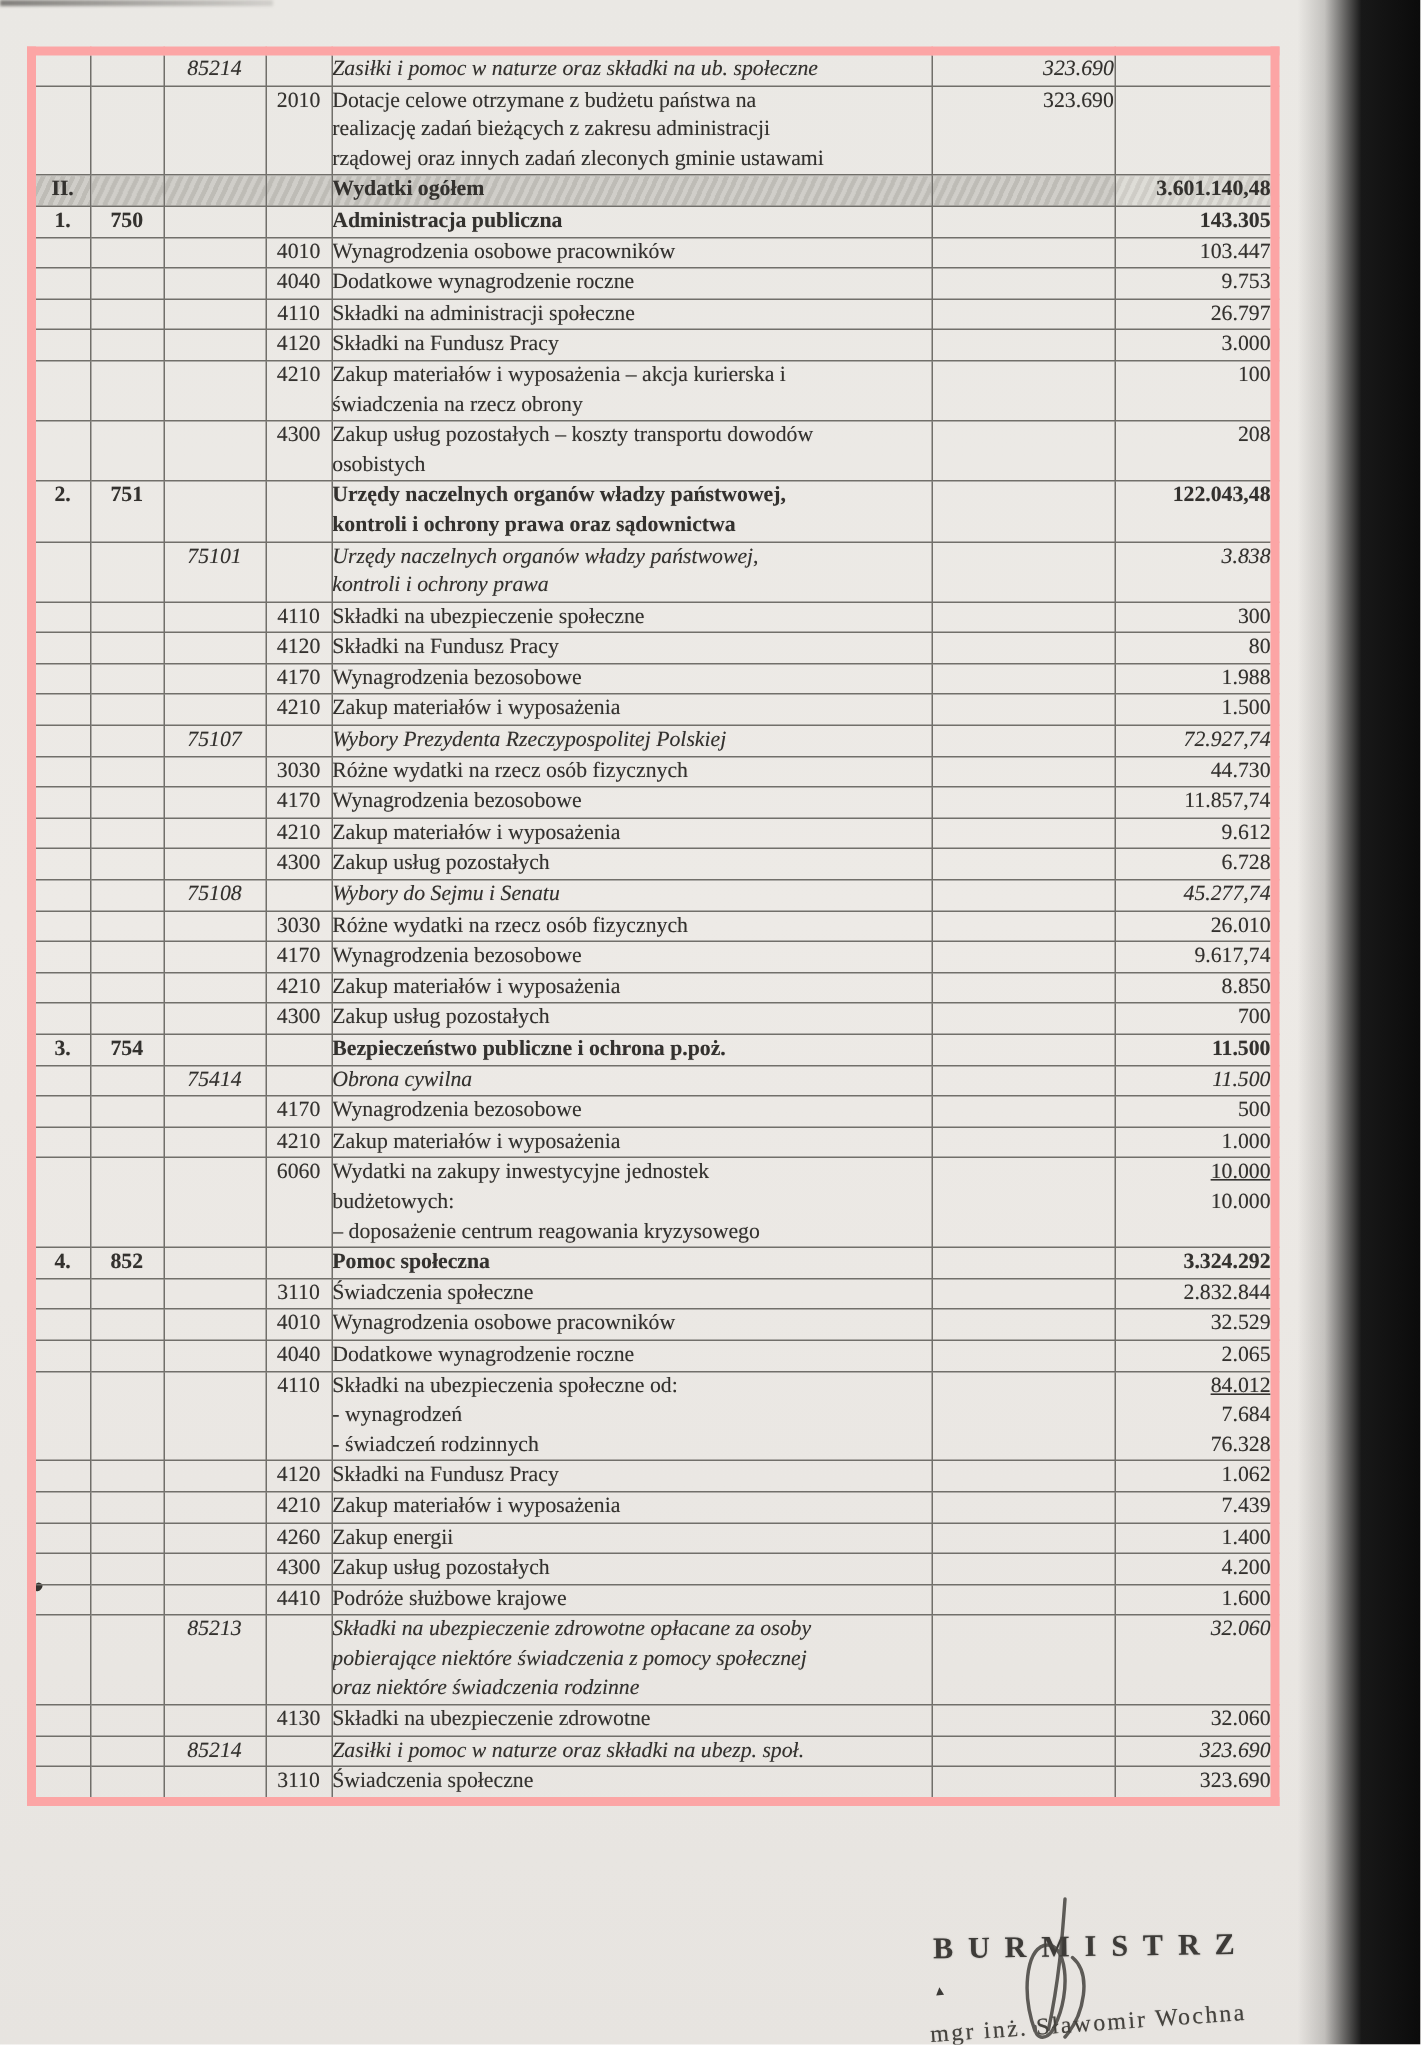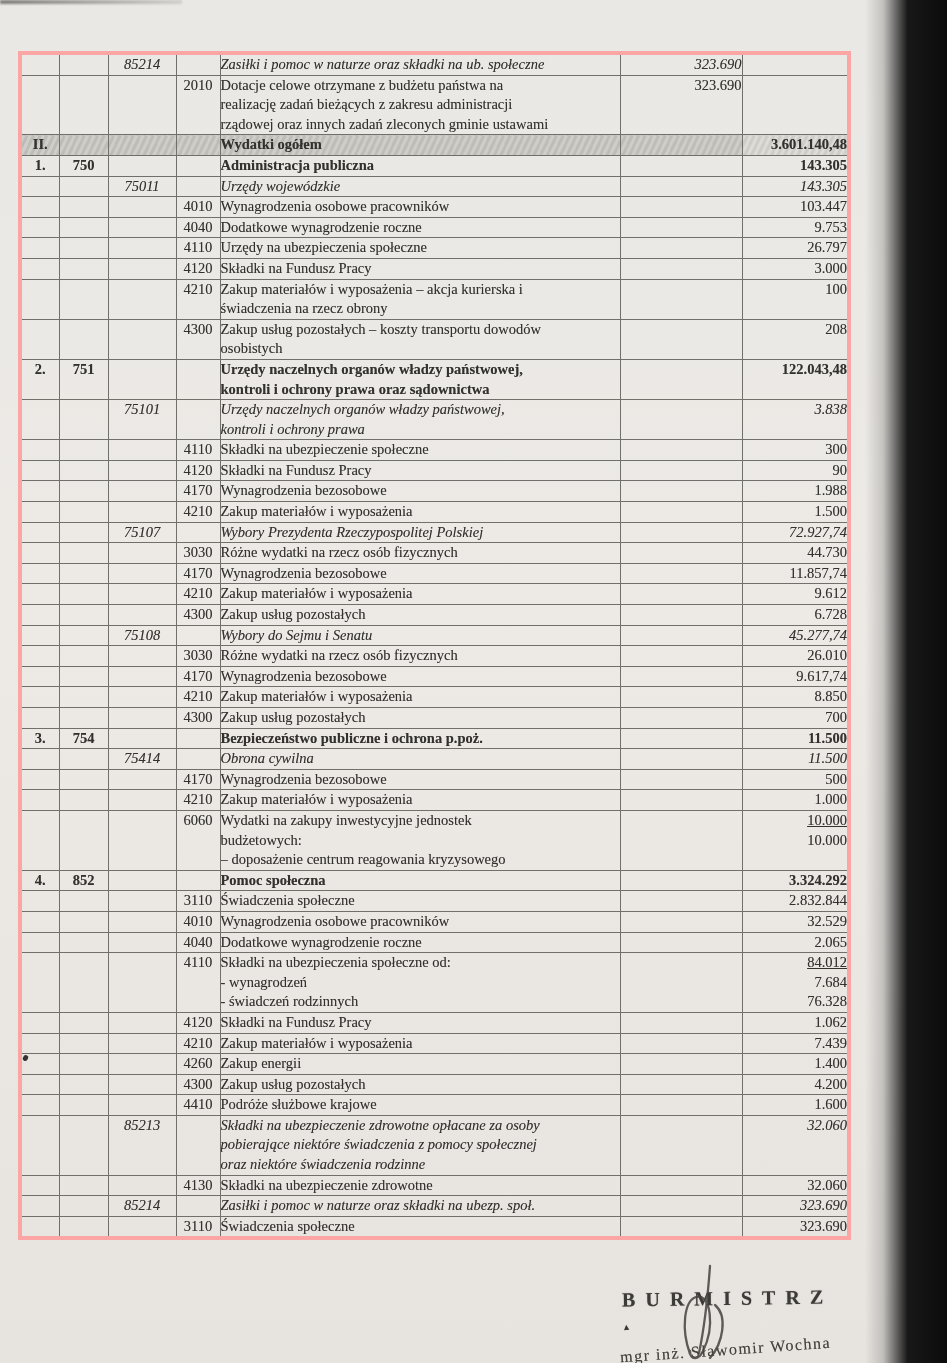--- a/index.html
+++ b/index.html
@@ -15,23 +15,23 @@
   .smudge-top{
     position:absolute;left:0;top:0;width:182px;height:4px;
     background:linear-gradient(90deg,rgba(70,68,64,.65),rgba(70,68,64,.15));
     filter:blur(1px);
   }
   .ink-speck{
     position:absolute;left:23px;top:1055px;width:5px;height:6px;border-radius:50% 40% 55% 45%;
     background:#35332f;transform:rotate(24deg);
   }
   table.budget{
-    position:absolute;left:18px;top:51px;width:829px;
+    position:absolute;left:18px;top:31px;width:829px;
     border-collapse:collapse;table-layout:fixed;
-    border:4px solid #fca5a5;
+    border:6px solid #fca5a5;
   }
   table.budget td{
     border:1px solid #716f6a;vertical-align:top;
     font-size:14.5px;line-height:19.6px;padding:0;overflow:hidden;
     text-shadow:0 0 0.5px rgba(30,28,25,.35);
   }
   td.c-lp,td.c-dz,td.c-rz,td.c-par{text-align:center;}
   td.c-desc{padding:0 3px 0 7px;}
   td.c-v1,td.c-v2{text-align:right;padding:0 6px 0 2px;}
   tr.r-sec td{font-weight:bold;}
@@ -137,35 +137,20 @@
         <td class="c-rz"></td>
         <td class="c-par"></td>
         <td class="c-desc">
           <div>Administracja publiczna</div>
         </td>
         <td class="c-v1"></td>
         <td class="c-v2">
           <div>143.305</div>
         </td>
       </tr>
-      <tr class="r-chap">
-        <td class="c-lp"></td>
-        <td class="c-dz"></td>
-        <td class="c-rz">
-          <div>75011</div>
-        </td>
-        <td class="c-par"></td>
-        <td class="c-desc">
-          <div>Urzędy wojewódzkie</div>
-        </td>
-        <td class="c-v1"></td>
-        <td class="c-v2">
-          <div>143.305</div>
-        </td>
-      </tr>
       <tr class="r-par">
         <td class="c-lp"></td>
         <td class="c-dz"></td>
         <td class="c-rz"></td>
         <td class="c-par">
           <div>4010</div>
         </td>
         <td class="c-desc">
           <div>Wynagrodzenia osobowe pracowników</div>
         </td>
@@ -190,21 +175,21 @@
         </td>
       </tr>
       <tr class="r-par">
         <td class="c-lp"></td>
         <td class="c-dz"></td>
         <td class="c-rz"></td>
         <td class="c-par">
           <div>4110</div>
         </td>
         <td class="c-desc">
-          <div>Urzędy na ubezpieczenia społeczne</div>
+          <div>Składki na administracji społeczne</div>
         </td>
         <td class="c-v1"></td>
         <td class="c-v2">
           <div>26.797</div>
         </td>
       </tr>
       <tr class="r-par">
         <td class="c-lp"></td>
         <td class="c-dz"></td>
         <td class="c-rz"></td>
@@ -305,21 +290,21 @@
         <td class="c-dz"></td>
         <td class="c-rz"></td>
         <td class="c-par">
           <div>4120</div>
         </td>
         <td class="c-desc">
           <div>Składki na Fundusz Pracy</div>
         </td>
         <td class="c-v1"></td>
         <td class="c-v2">
-          <div>90</div>
+          <div>80</div>
         </td>
       </tr>
       <tr class="r-par">
         <td class="c-lp"></td>
         <td class="c-dz"></td>
         <td class="c-rz"></td>
         <td class="c-par">
           <div>4170</div>
         </td>
         <td class="c-desc">

